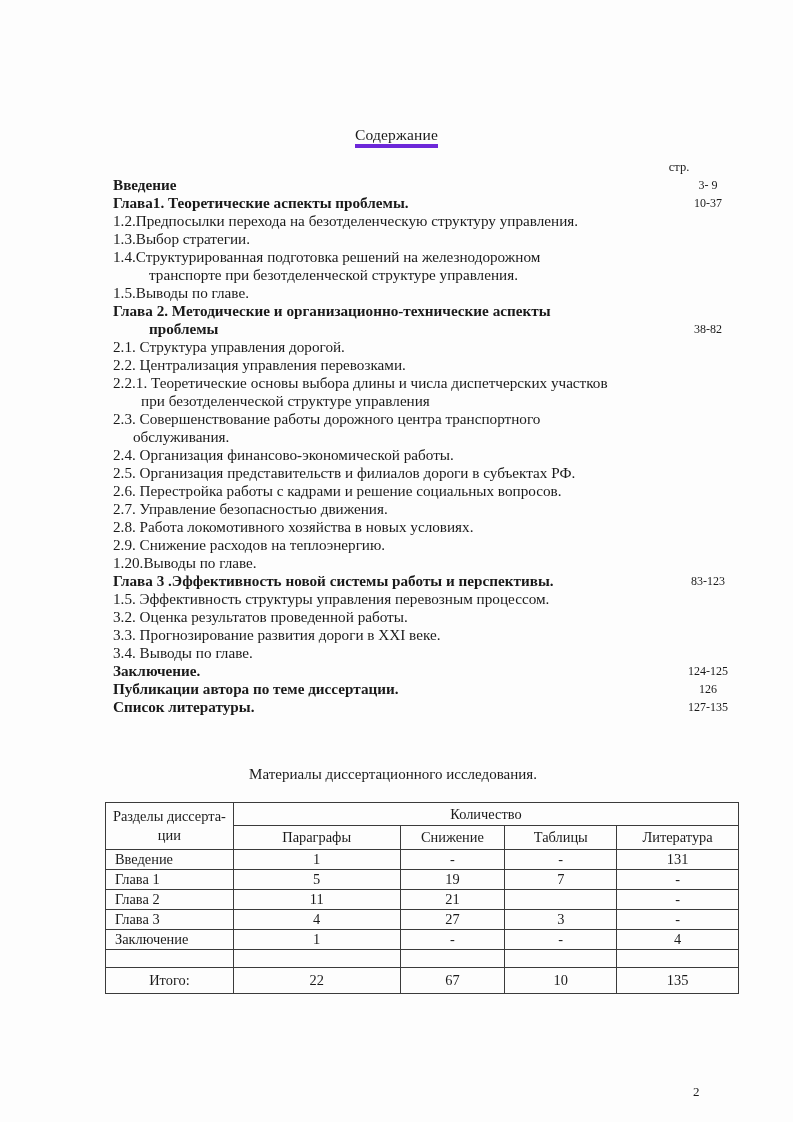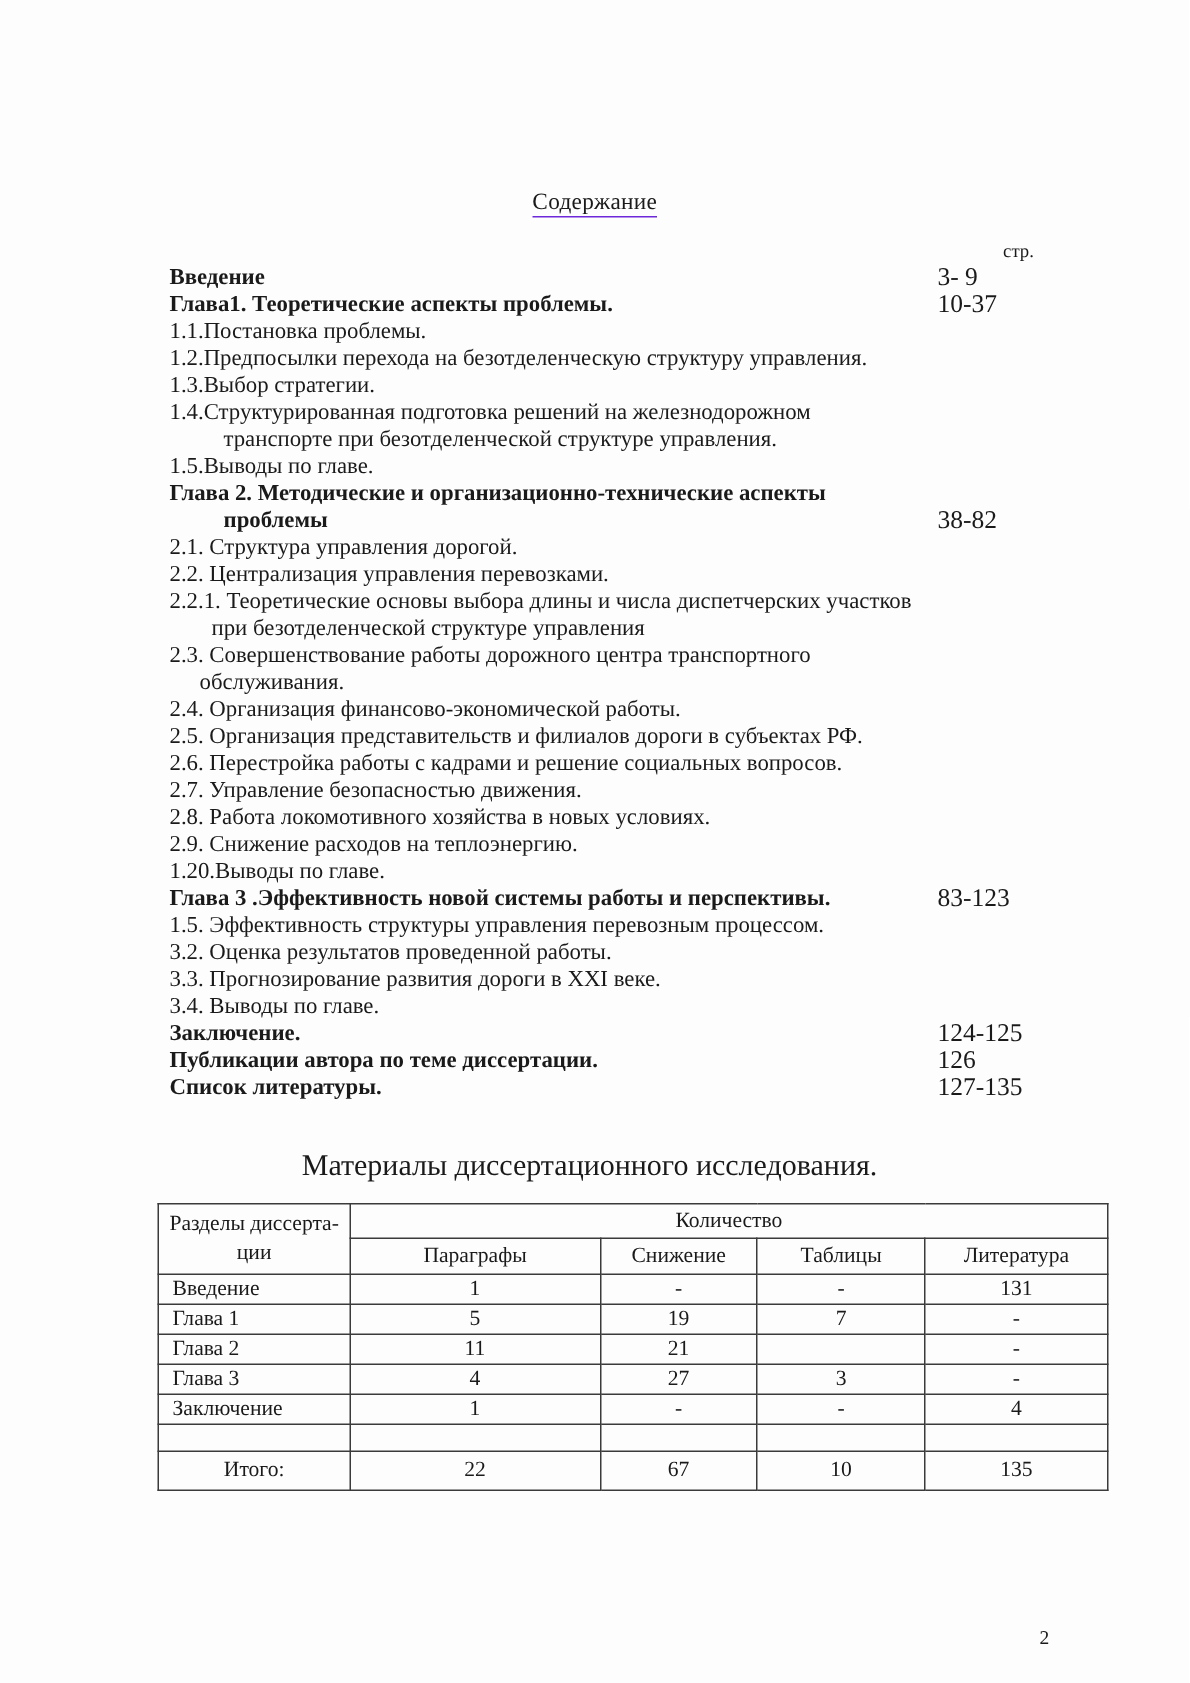--- a/index.html
+++ b/index.html
@@ -26,21 +26,21 @@
   .doc-title {
     position: absolute;
     top: 126px;
     left: 0;
     width: 793px;
     text-align: center;
     font-size: 15.5px;
     letter-spacing: 0.2px;
   }
   .doc-title span {
-    border-bottom: 1px solid #6d28d9;
+    border-bottom: 4px solid #6d28d9;
     padding-bottom: 1px;
   }
 
   
   .toc {
     position: absolute;
     top: 160px;
     left: 113px;
     width: 620px;
   }
@@ -60,38 +60,39 @@
     min-height: 18px;
     line-height: 18px;
     font-size: 15.2px;
     white-space: nowrap;
   }
   .toc-row .lbl {
     display: inline-block;
   }
   .toc-row .pg {
     position: absolute;
-    left: 512px;
+    left: 554px;
     width: 82px;
-    font-size: 17px;
+    text-align: center;
+    font-size: 12px;
   }
   .toc-row.bold .lbl { font-weight: bold; }
   .toc-row.ind1 .lbl { padding-left: 0px; }
   .toc-row.ind2 .lbl { padding-left: 36px; }
   .toc-row.ind3 .lbl { padding-left: 28px; }
   .toc-row.ind4 .lbl { padding-left: 20px; }
 
   
   .table-caption {
     position: absolute;
     top: 766px;
     left: 0;
     width: 786px;
     text-align: center;
-    font-size: 20px;
+    font-size: 15px;
   }
 
   
   .tbl-wrap {
     position: absolute;
     top: 802px;
     left: 105px;
     width: 634px;
   }
   table.mat {
@@ -154,21 +155,20 @@
     <span>Содержание</span>
   </div>
 
   <div class="toc">
     <div class="col-head">
       <span class="pg">стр.</span>
     </div>
     <div id="toc-list">
         <div class="toc-row ind1 bold"><span class="lbl">Введение</span><span class="pg">3- 9</span></div>
         <div class="toc-row ind1 bold"><span class="lbl">Глава1. Теоретические аспекты проблемы.</span><span class="pg">10-37</span></div>
-        <div class="toc-row ind1"><span class="lbl">1.1.Постановка проблемы.</span><span class="pg"></span></div>
         <div class="toc-row ind1"><span class="lbl">1.2.Предпосылки перехода на безотделенческую структуру управления.</span><span class="pg"></span></div>
         <div class="toc-row ind1"><span class="lbl">1.3.Выбор стратегии.</span><span class="pg"></span></div>
         <div class="toc-row ind1"><span class="lbl">1.4.Структурированная подготовка решений на железнодорожном</span><span class="pg"></span></div>
         <div class="toc-row ind2"><span class="lbl">транспорте  при безотделенческой структуре управления.</span><span class="pg"></span></div>
         <div class="toc-row ind1"><span class="lbl">1.5.Выводы по главе.</span><span class="pg"></span></div>
         <div class="toc-row ind1 bold"><span class="lbl">Глава 2. Методические и организационно-технические аспекты</span><span class="pg"></span></div>
         <div class="toc-row ind2 bold"><span class="lbl">проблемы</span><span class="pg">38-82</span></div>
         <div class="toc-row ind1"><span class="lbl">2.1. Структура управления дорогой.</span><span class="pg"></span></div>
         <div class="toc-row ind1"><span class="lbl">2.2. Централизация управления перевозками.</span><span class="pg"></span></div>
         <div class="toc-row ind1"><span class="lbl">2.2.1. Теоретические основы выбора длины и числа диспетчерских участков</span><span class="pg"></span></div>

